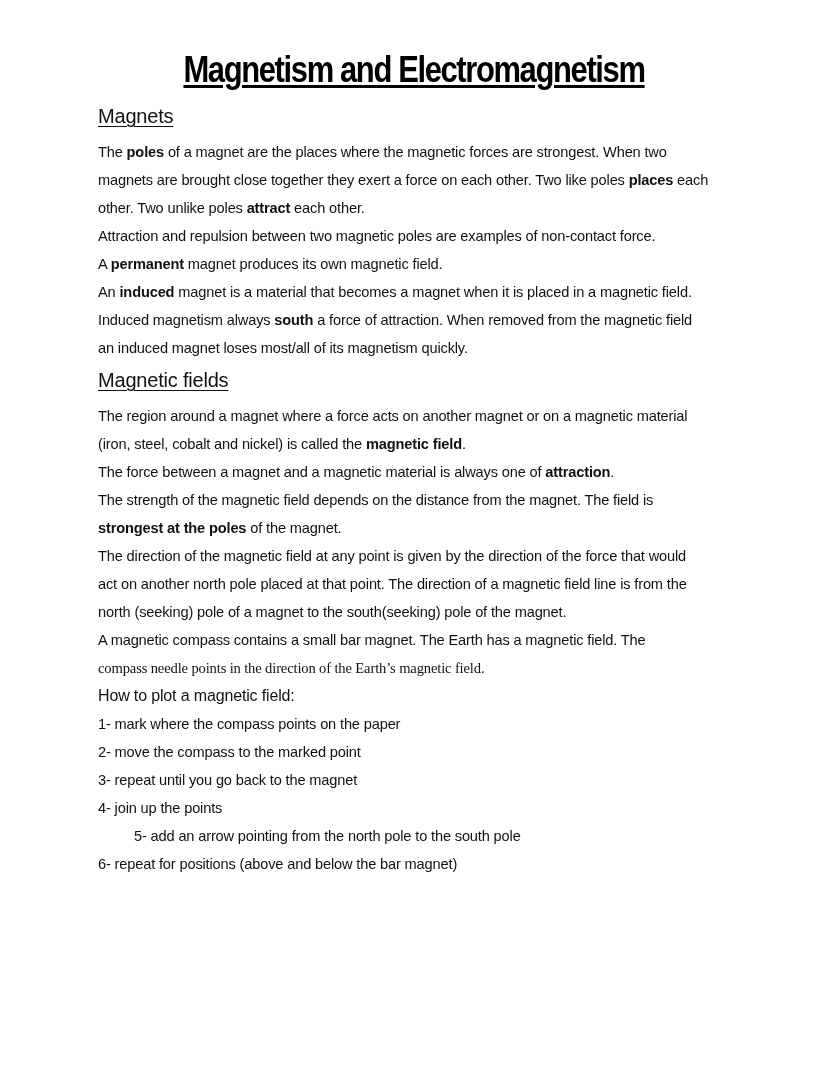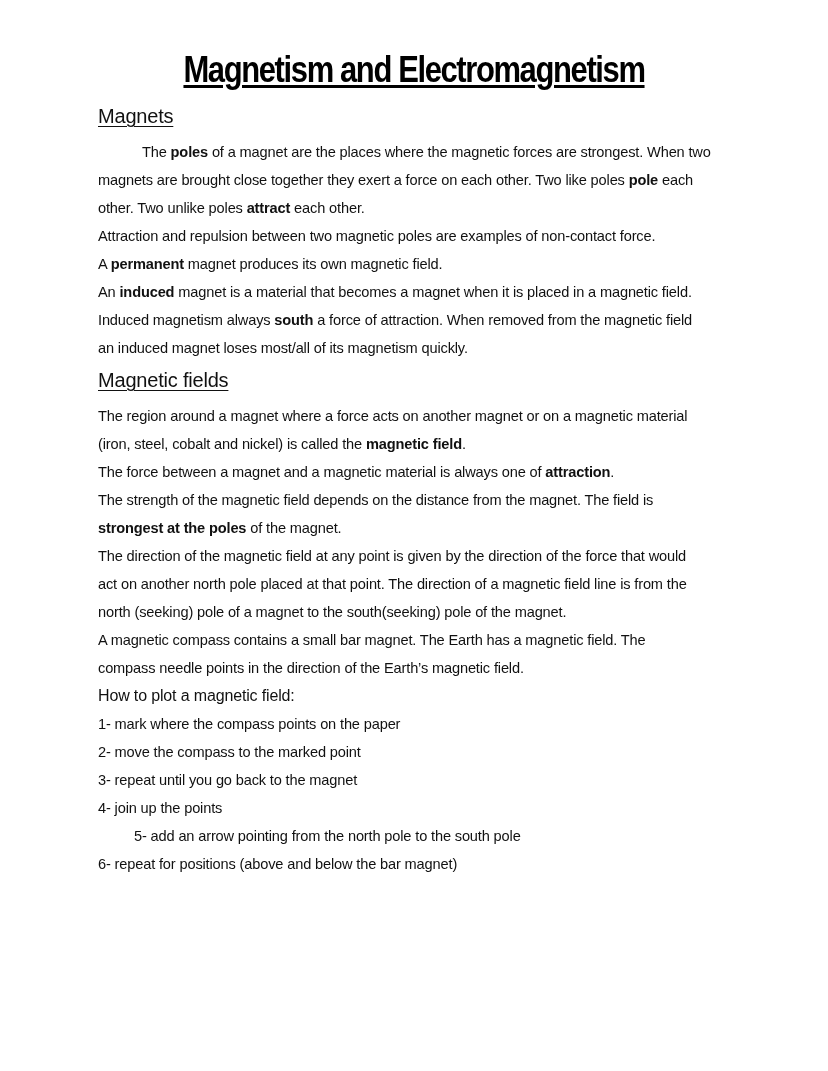--- a/index.html
+++ b/index.html
@@ -27,42 +27,42 @@
     .italic { font-size: 16px; }
   </style>
 </head>
 <body>
 
 <div class="page">
   <div class="title">Magnetism and Electromagnetism</div>
 
   <div class="heading" style="top:104px">Magnets</div>
   <div id="sec0">
-      <div class="line" style="top: 142px; margin-left: 44px;"><span>The </span><b>poles</b><span> of a magnet are the places where the magnetic forces are strongest. When two</span></div>
-      <div class="line" style="top: 170px;"><span>magnets are brought close together they exert a force on each other. Two like poles </span><b>pole</b><span> each</span></div>
+      <div class="line" style="top: 142px;"><span>The </span><b>poles</b><span> of a magnet are the places where the magnetic forces are strongest. When two</span></div>
+      <div class="line" style="top: 170px;"><span>magnets are brought close together they exert a force on each other. Two like poles </span><b>places</b><span> each</span></div>
       <div class="line" style="top: 198px;"><span>other. Two unlike poles </span><b>attract</b><span> each other.</span></div>
       <div class="line" style="top: 226px;"><span>Attraction and repulsion between two magnetic poles are examples of non-contact force.</span></div>
       <div class="line" style="top: 254px;"><span>A </span><b>permanent</b><span> magnet produces its own magnetic field.</span></div>
       <div class="line" style="top: 282px;"><span>An </span><b>induced</b><span> magnet is a material that becomes a magnet when it is placed in a magnetic field.</span></div>
       <div class="line" style="top: 310px;"><span>Induced magnetism always </span><b>south</b><span> a force of attraction. When removed from the magnetic field</span></div>
       <div class="line" style="top: 338px;"><span>an induced magnet loses most/all of its magnetism quickly.</span></div>
     </div>
 
   <div class="heading" style="top:368px">Magnetic fields</div>
   <div id="sec1">
       <div class="line" style="top: 406px;"><span>The region around a magnet where a force acts on another magnet or on a magnetic material</span></div>
       <div class="line" style="top: 434px;"><span>(iron, steel, cobalt and nickel) is called the </span><b>magnetic field</b><span>.</span></div>
       <div class="line" style="top: 462px; text-align: right;"><span>The force between a magnet and a magnetic material is always one of </span><b>attraction</b><span>.</span></div>
       <div class="line" style="top: 490px;"><span>The strength of the magnetic field depends on the distance from the magnet. The field is</span></div>
       <div class="line" style="top: 518px;"><b>strongest at the poles</b><span> of the magnet.</span></div>
       <div class="line" style="top: 546px;"><span>The direction of the magnetic field at any point is given by the direction of the force that would</span></div>
       <div class="line" style="top: 574px;"><span>act on another north pole placed at that point. The direction of a magnetic field line is from the</span></div>
       <div class="line" style="top: 602px;"><span>north (seeking) pole of a magnet to the south(seeking) pole of the magnet.</span></div>
       <div class="line" style="top: 630px;"><span>A magnetic compass contains a small bar magnet. The Earth has a magnetic field. The</span></div>
-      <div class="line" style="top: 658px;"><span>compass needle points in the direction of the Earth’s magnetic field.</span></div>
+      <div class="line" style="top: 658px; font-family: Liberation Serif, serif;"><span>compass needle points in the direction of the Earth’s magnetic field.</span></div>
       <div class="line" style="top: 686px;"><span class="italic">How to plot a magnetic field:</span></div>
       <div class="line" style="top: 714px;"><span>1- mark where the compass points on the paper</span></div>
       <div class="line" style="top: 742px;"><span>2- move the compass to the marked point</span></div>
       <div class="line" style="top: 770px;"><span>3- repeat until you go back to the magnet</span></div>
       <div class="line" style="top: 798px;"><span>4- join up the points</span></div>
       <div class="line" style="top: 826px; margin-left: 36px;"><span>5- add an arrow pointing from the north pole to the south pole</span></div>
       <div class="line" style="top: 854px;"><span>6- repeat for positions (above and below the bar magnet)</span></div>
     </div>
 </div>
 

